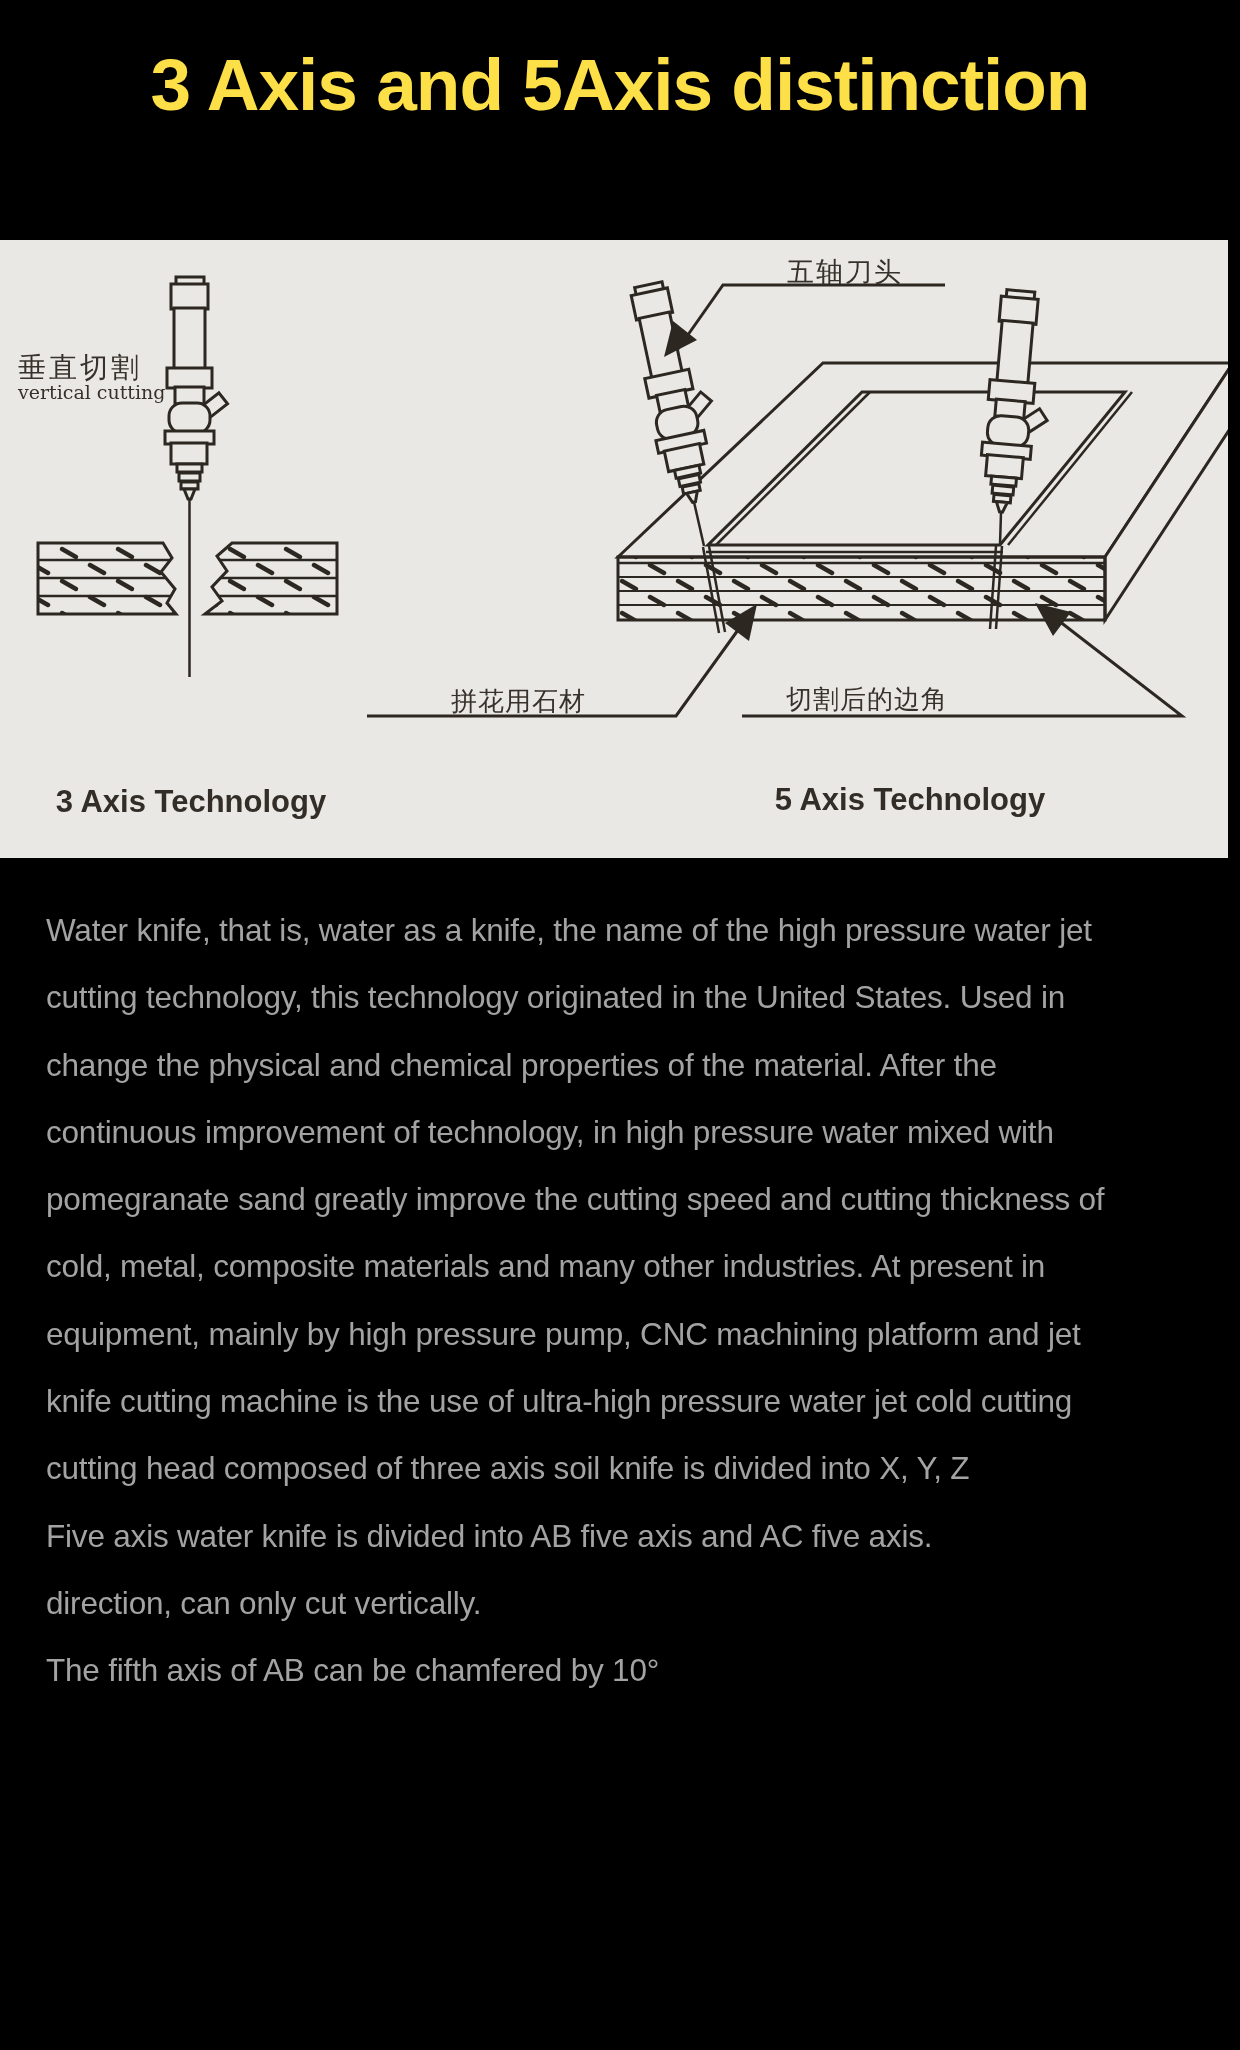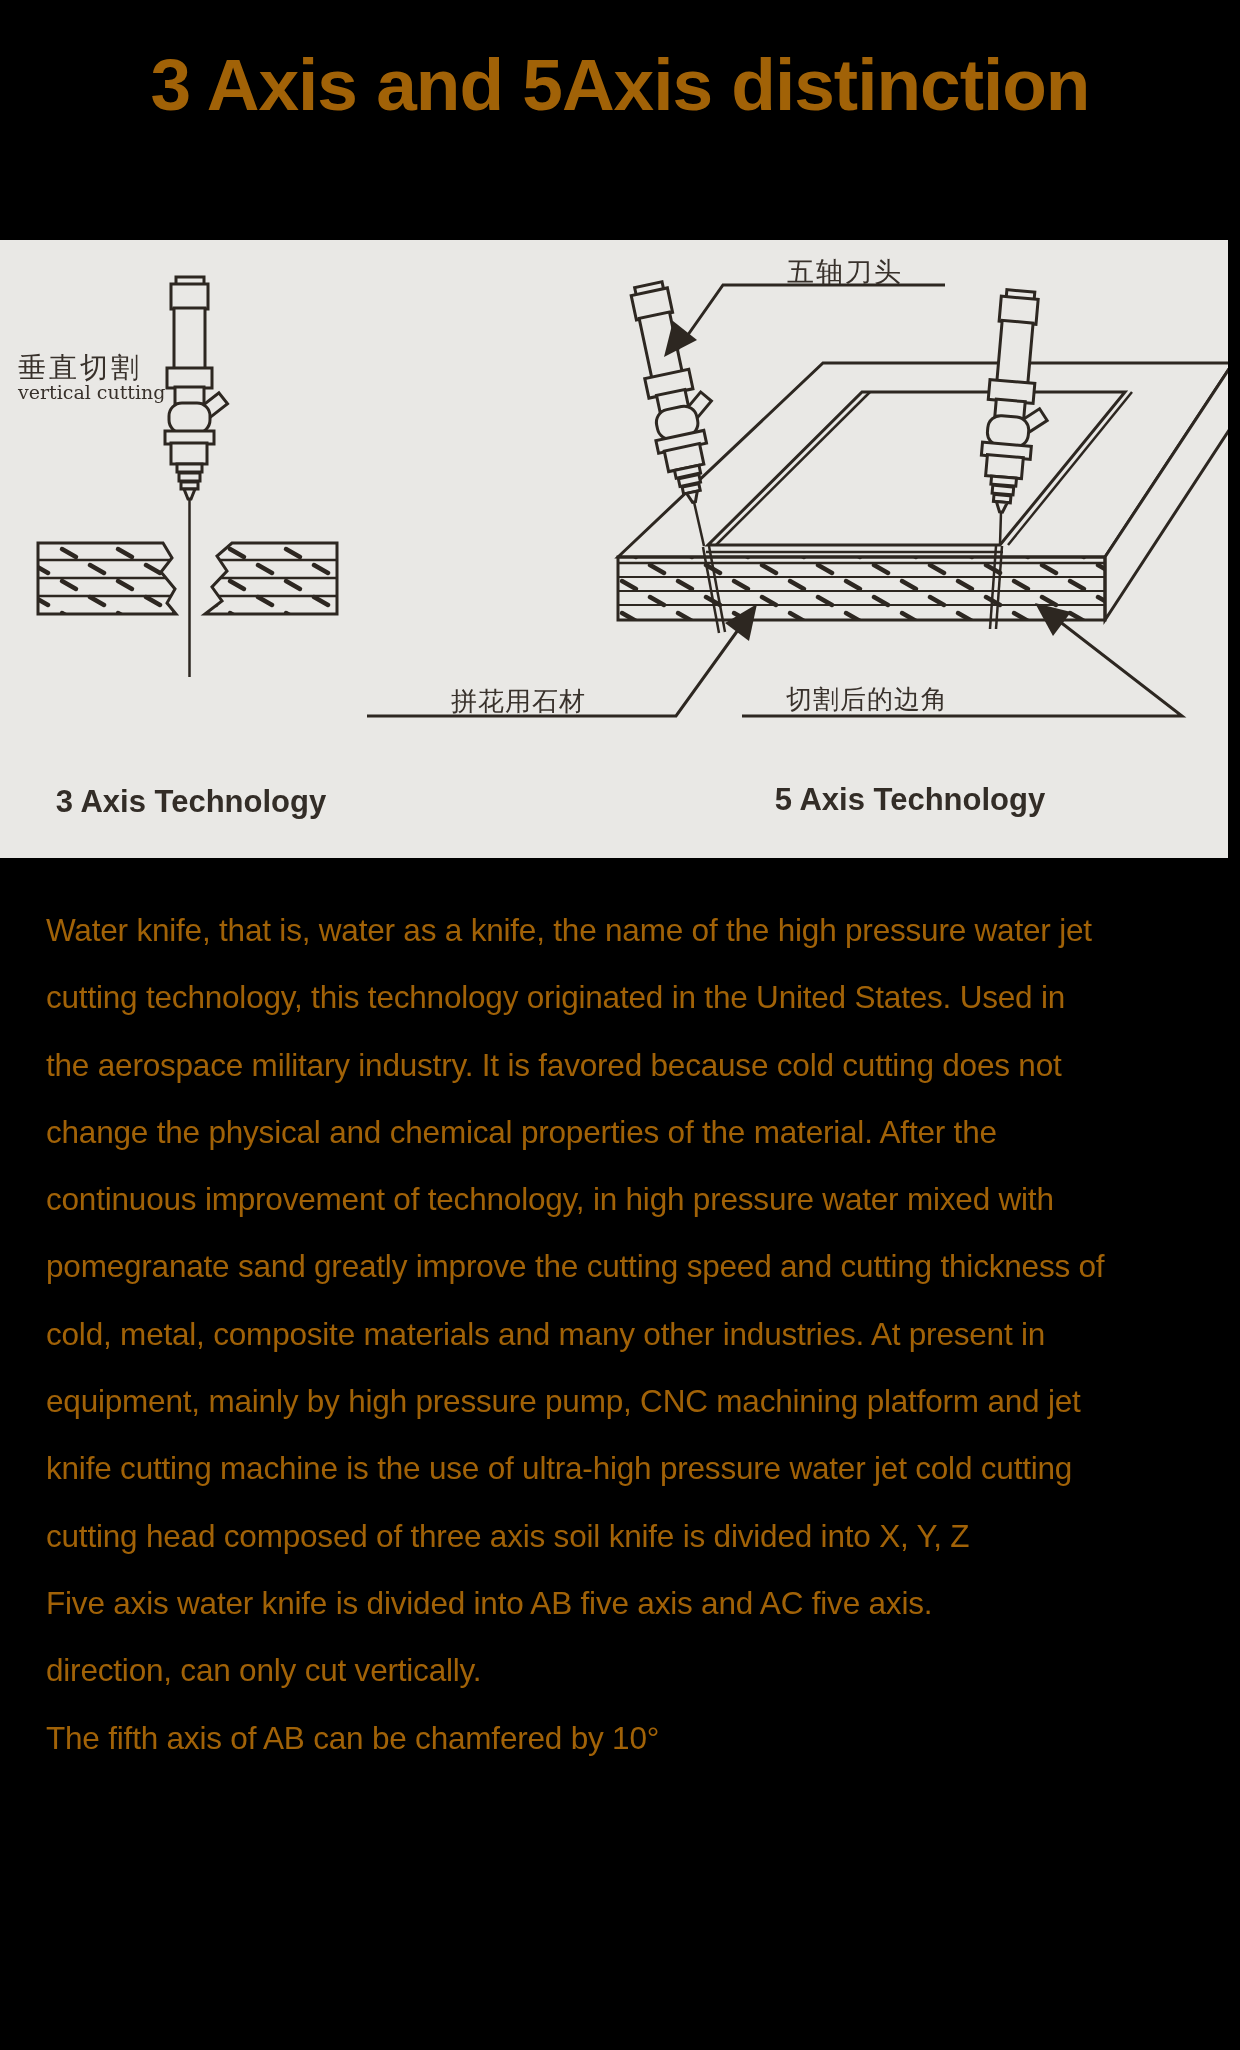--- a/index.html
+++ b/index.html
@@ -6,21 +6,21 @@
   body{
     width:1240px;height:2050px;
     background:#000;
     position:relative;
     overflow:hidden;
     font-family:"Liberation Sans", sans-serif;
   }
   .page-title{
     position:absolute;top:30px;left:0;width:1240px;
     text-align:center;
-    font-size:73px;font-weight:700;color:#a16207;
+    font-size:73px;font-weight:700;color:#fde047;
     line-height:110px;letter-spacing:-1px;
     white-space:nowrap;
   }
   .diagram-panel{
     position:absolute;top:240px;left:0;
     width:1228px;height:618px;
     background:#e9e8e5;
   }
   .diagram-panel svg{display:block;}
   .cn-label{
@@ -31,21 +31,21 @@
     font-family:"DejaVu Serif","Liberation Serif",serif;
     fill:#38312b;
   }
   .caption{
     font-family:"Liberation Sans",sans-serif;
     font-weight:700;
     fill:#332d27;
   }
   .body-text{
     position:absolute;top:897px;left:46px;right:20px;
-    color:#a16207;
+    color:#a3a3a3;
   }
   .body-line{
     font-size:31.5px;
     line-height:67.3px;
     letter-spacing:-0.2px;
     white-space:nowrap;
   }
 </style>
 </head>
 <body>
@@ -167,21 +167,20 @@
       </g>
 
       <text class="caption" x="910" y="810" font-size="31" text-anchor="middle">5 Axis Technology</text>
     </g>
   </svg>
 </div>
 
 <div class="body-text">
   <div class="body-line">Water knife, that is, water as a knife, the name of the high pressure water jet</div>
   <div class="body-line">cutting technology, this technology originated in the United States. Used in</div>
-  <div class="body-line">the aerospace military industry. It is favored because cold cutting does not</div>
   <div class="body-line">change the physical and chemical properties of the material. After the</div>
   <div class="body-line">continuous improvement of technology, in high pressure water mixed with</div>
   <div class="body-line">pomegranate sand greatly improve the cutting speed and cutting thickness of</div>
   <div class="body-line">cold, metal, composite materials and many other industries. At present in</div>
   <div class="body-line">equipment, mainly by high pressure pump, CNC machining platform and jet</div>
   <div class="body-line">knife cutting machine is the use of ultra-high pressure water jet cold cutting</div>
   <div class="body-line">cutting head composed of three axis soil knife is divided into X, Y, Z</div>
   <div class="body-line">Five axis water knife is divided into AB five axis and AC five axis.</div>
   <div class="body-line">direction, can only cut vertically.</div>
   <div class="body-line">The fifth axis of AB can be chamfered by 10°</div>

